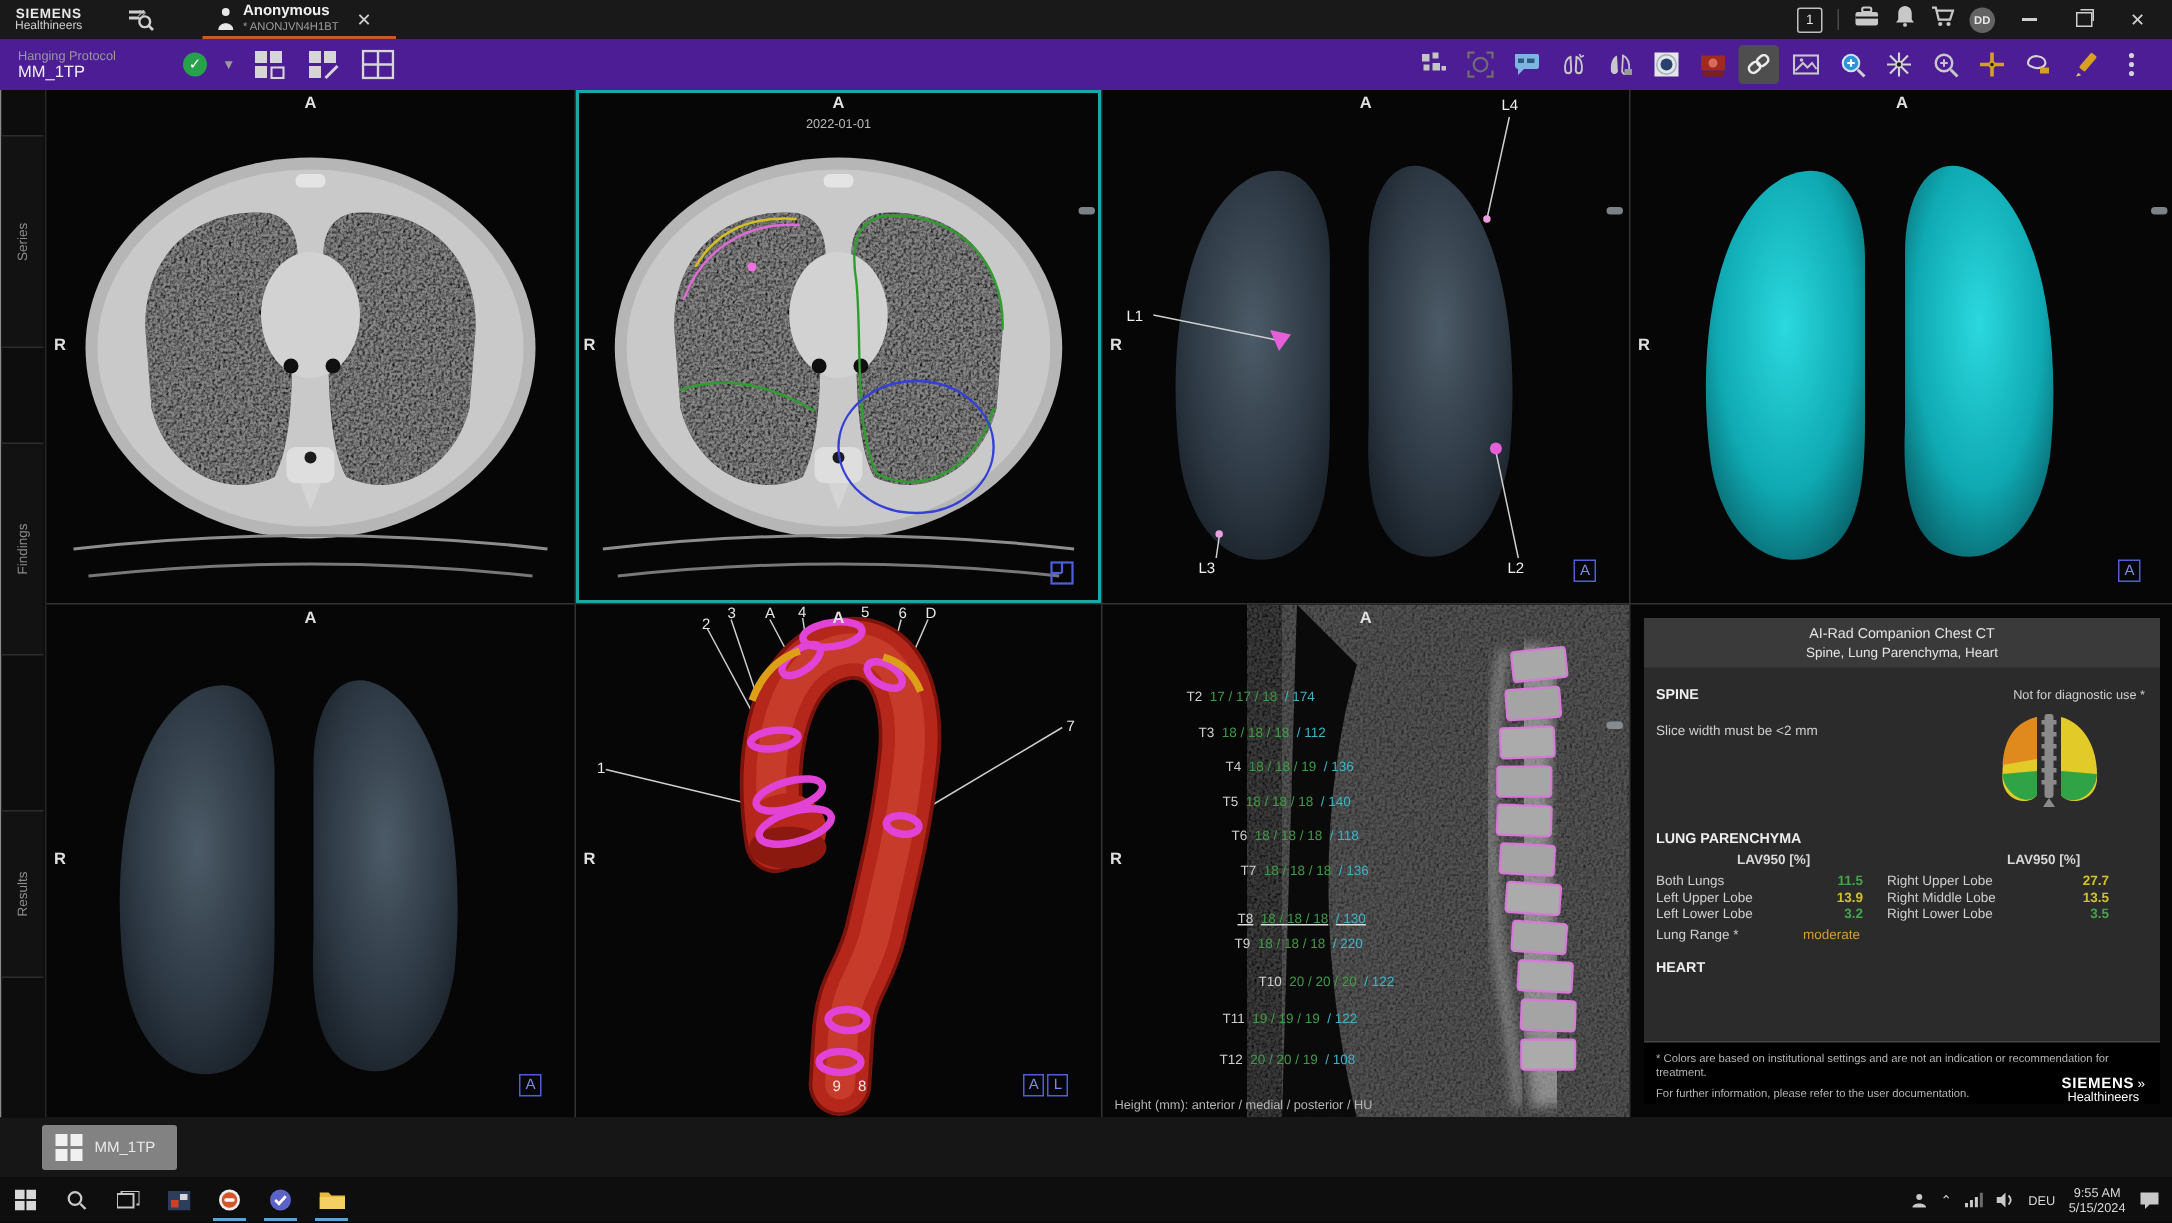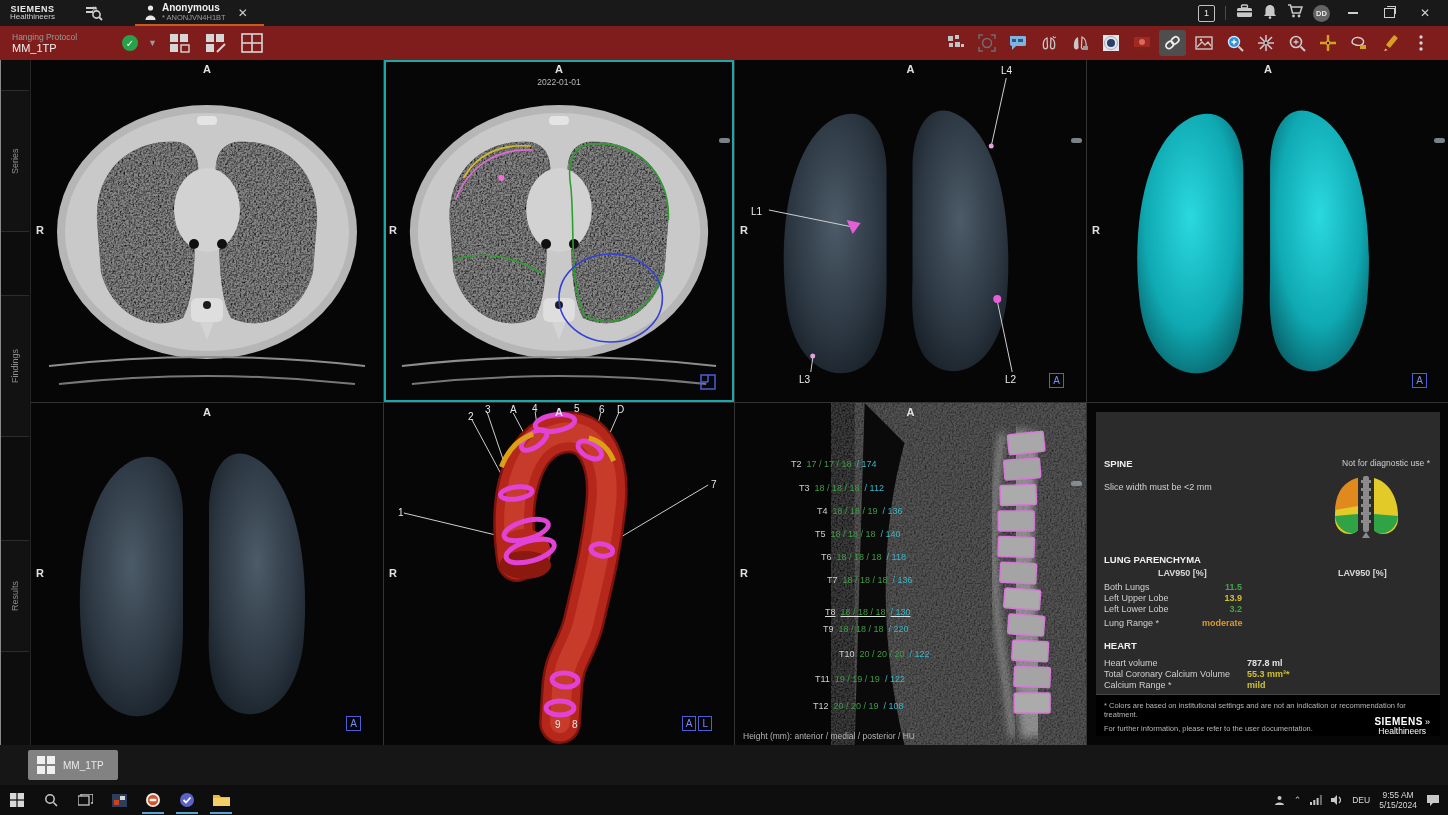--- a/index.html
+++ b/index.html
@@ -21,21 +21,21 @@
   .tb-right{margin-left:auto;display:flex;align-items:center;gap:10px;padding-right:10px;}
   .monitor-badge{width:15px;height:15px;border:1px solid #c0c0c0;border-radius:2px;font-size:9px;color:#e8e8e8;
                  display:flex;align-items:center;justify-content:center;}
   .tb-sep{width:1px;height:14px;background:#4a4a4a;}
   .avatar{width:17px;height:17px;border-radius:50%;background:#636363;color:#e8e8e8;font-size:7.5px;font-weight:bold;
           display:flex;align-items:center;justify-content:center;}
   .win-min{width:10px;height:2px;background:#cfcfcf;}
   .win-restore{width:9px;height:8px;border:1px solid #cfcfcf;position:relative;}
   .win-restore:before{content:"";position:absolute;left:2px;top:-3px;width:8px;height:7px;border:1px solid #cfcfcf;border-bottom:none;border-left:none;}
   
-  .toolbar{position:absolute;top:26px;left:0;right:0;height:34px;background:#7f1d1d;display:flex;align-items:center;}
+  .toolbar{position:absolute;top:26px;left:0;right:0;height:34px;background:#4c1d95;display:flex;align-items:center;}
   .hp{margin-left:12px;line-height:11px;width:110px;}
   .hp .lab{font-size:8.5px;color:#9a9a9a;display:block;}
   .hp .val{font-size:11px;color:#f0f0f0;display:block;}
   .check{width:16px;height:16px;border-radius:50%;background:#27a24b;color:#fff;font-size:10px;display:flex;align-items:center;justify-content:center;}
   .chev{color:#9a9a9a;font-size:9px;margin:0 8px 0 10px;}
   .lay-btn{width:30px;height:26px;display:flex;align-items:center;justify-content:center;margin-right:6px;border-radius:2px;}
   .tools{margin-left:auto;display:flex;align-items:center;gap:4px;padding-right:14px;}
   .tool{width:27px;height:26px;display:flex;align-items:center;justify-content:center;border-radius:3px;}
   .tool.active{background:#4e4e4e;}
   
@@ -76,21 +76,21 @@
   .lrow{display:flex;justify-content:space-between;height:11px;}
   .lrow .lv{font-weight:bold;}
   .st-green .lv{color:#46a24c;} .st-yellow .lv{color:#cfc12f;} .st-plain .lv{color:#e2e2e2;}
   .hrow{display:flex;height:11px;}
   .hrow .hl{width:143px;}
   .hrow .hv{font-weight:bold;}
   .rp-foot{position:absolute;left:0;right:0;bottom:0;top:282px;background:#000000;border-top:1px solid #454545;padding:6px 8px;font-size:7.5px;color:#b5b5b5;line-height:9px;}
   .rp-logo{position:absolute;right:10px;bottom:0;text-align:center;color:#fff;line-height:9px;}
   .rp-logo b{font-size:10px;letter-spacing:.5px;}
   .rp-logo span{font-size:8.5px;display:block;}
-  .range-val{font-weight:bold;color:#dc9a2c;}
+  .range-val{font-weight:normal;color:#dc9a2c;}
   
   .layoutbar{position:absolute;left:0;right:0;top:745px;height:40px;background:#161616;display:flex;align-items:center;}
   .layout-tab{margin-left:28px;height:30px;background:#828282;border-radius:2px;display:flex;align-items:center;gap:7px;padding:0 14px 0 8px;}
   .layout-tab .lbl{font-size:10px;color:#e9e9e9;}
   .taskbar{position:absolute;left:0;right:0;bottom:0;height:30px;background:#0e0e0e;display:flex;align-items:center;}
   .tk{width:34px;height:30px;display:flex;align-items:center;justify-content:center;position:relative;}
   .tk.open:after{content:"";position:absolute;left:6px;right:6px;bottom:1px;height:2px;background:#58a6d6;}
   .tray{margin-left:auto;display:flex;align-items:center;gap:9px;padding-right:8px;font-size:8.5px;color:#d8d8d8;}
   .clock{text-align:center;line-height:10px;font-size:8.5px;}
 </style>
@@ -572,20 +572,24 @@
             <span class="sp-row" style="position: absolute; left: 84px; top: 246px; margin-left: 20px;"><span class="vert">T10</span><span class="hgt">20 / 20 / 20</span><span class="hu">/ 122</span></span>
             <span class="sp-row" style="position: absolute; left: 80px; top: 271px;"><span class="vert">T11</span><span class="hgt">19 / 19 / 19</span><span class="hu">/ 122</span></span>
             <span class="sp-row" style="position: absolute; left: 78px; top: 298px;"><span class="vert">T12</span><span class="hgt">20 / 20 / 19</span><span class="hu">/ 108</span></span>
           </div>
         <div class="pill"></div>
         <span class="sp-caption">Height (mm): anterior / medial / posterior   / HU</span>
       </div>
 
       <div class="vp results">
         <div class="rp">
+          <div class="rp-head">
+            <div class="l1">AI-Rad Companion Chest CT</div>
+            <div class="l2">Spine, Lung Parenchyma, Heart</div>
+          </div>
           <span class="abs rp-sec-title" style="left:8px;top:46px">SPINE</span>
           <span class="abs" style="right:10px;top:46px;font-size:8.5px">Not for diagnostic use *</span>
           <span class="abs" style="left:8px;top:70px">Slice width must be &lt;2 mm</span>
           <svg class="abs" style="left:232px;top:60px" width="78" height="68" viewBox="0 0 78 68">
             <path d="M30,6 C14,10 6,28 7,48 C8,62 24,66 30,58 Z" fill="#e2ca28"></path>
             <path d="M30,6 C14,10 8,22 7,38 L30,34 Z" fill="#e08a1e"></path>
             <path d="M7,44 C8,58 24,66 30,58 L30,42 Z" fill="#2fa346"></path>
             <path d="M46,6 C62,10 71,28 70,48 C69,62 52,66 46,58 Z" fill="#e2ca28"></path>
             <path d="M70,44 C69,60 52,66 46,58 L46,42 Z" fill="#2fa346"></path>
             <g fill="#8a8a8a">
@@ -610,38 +614,38 @@
               </div>
               <div class="lrow st-yellow">
                 <span class="ll">Left Upper Lobe</span>
                 <span class="lv">13.9</span>
               </div>
               <div class="lrow st-green">
                 <span class="ll">Left Lower Lobe</span>
                 <span class="lv">3.2</span>
               </div>
             </div>
+          <div class="lp-col" style="left:162px;top:170px;width:148px">
+
+          <div class="lrow st-yellow">
+                <span class="ll">Right Upper Lobe</span>
+                <span class="lv">27.7</span>
+              </div>
+              <div class="lrow st-yellow">
+                <span class="ll">Right Middle Lobe</span>
+                <span class="lv">13.5</span>
+              </div>
+              <div class="lrow st-green">
+                <span class="ll">Right Lower Lobe</span>
+                <span class="lv">3.5</span>
+              </div>
+            </div>
           <span class="abs" style="left:8px;top:206px">Lung Range *</span>
           <span class="abs range-val" style="left:106px;top:206px">moderate</span>
           <span class="abs rp-sec-title" style="left:8px;top:228px">HEART</span>
-          <div class="abs" style="left:8px;top:246px;width:300px">
-
-          <div class="hrow st-plain">
-                <span class="hl">Heart volume</span>
-                <span class="hv lv">787.8 ml</span>
-              </div>
-              <div class="hrow st-yellow">
-                <span class="hl">Total Coronary Calcium Volume</span>
-                <span class="hv lv">55.3 mm³*</span>
-              </div>
-              <div class="hrow st-yellow">
-                <span class="hl">Calcium Range *</span>
-                <span class="hv lv">mild</span>
-              </div>
-            </div>
           <div class="rp-foot">
             <div>* Colors are based on institutional settings and are not an indication or recommendation for treatment.</div>
             <div style="margin-top:5px">For further information, please refer to the user documentation.</div>
             <div class="rp-logo">
               <b>SIEMENS</b> <span style="display:inline;font-size:9px">»</span>
               <span>Healthineers</span>
             </div>
           </div>
         </div>
       </div>

